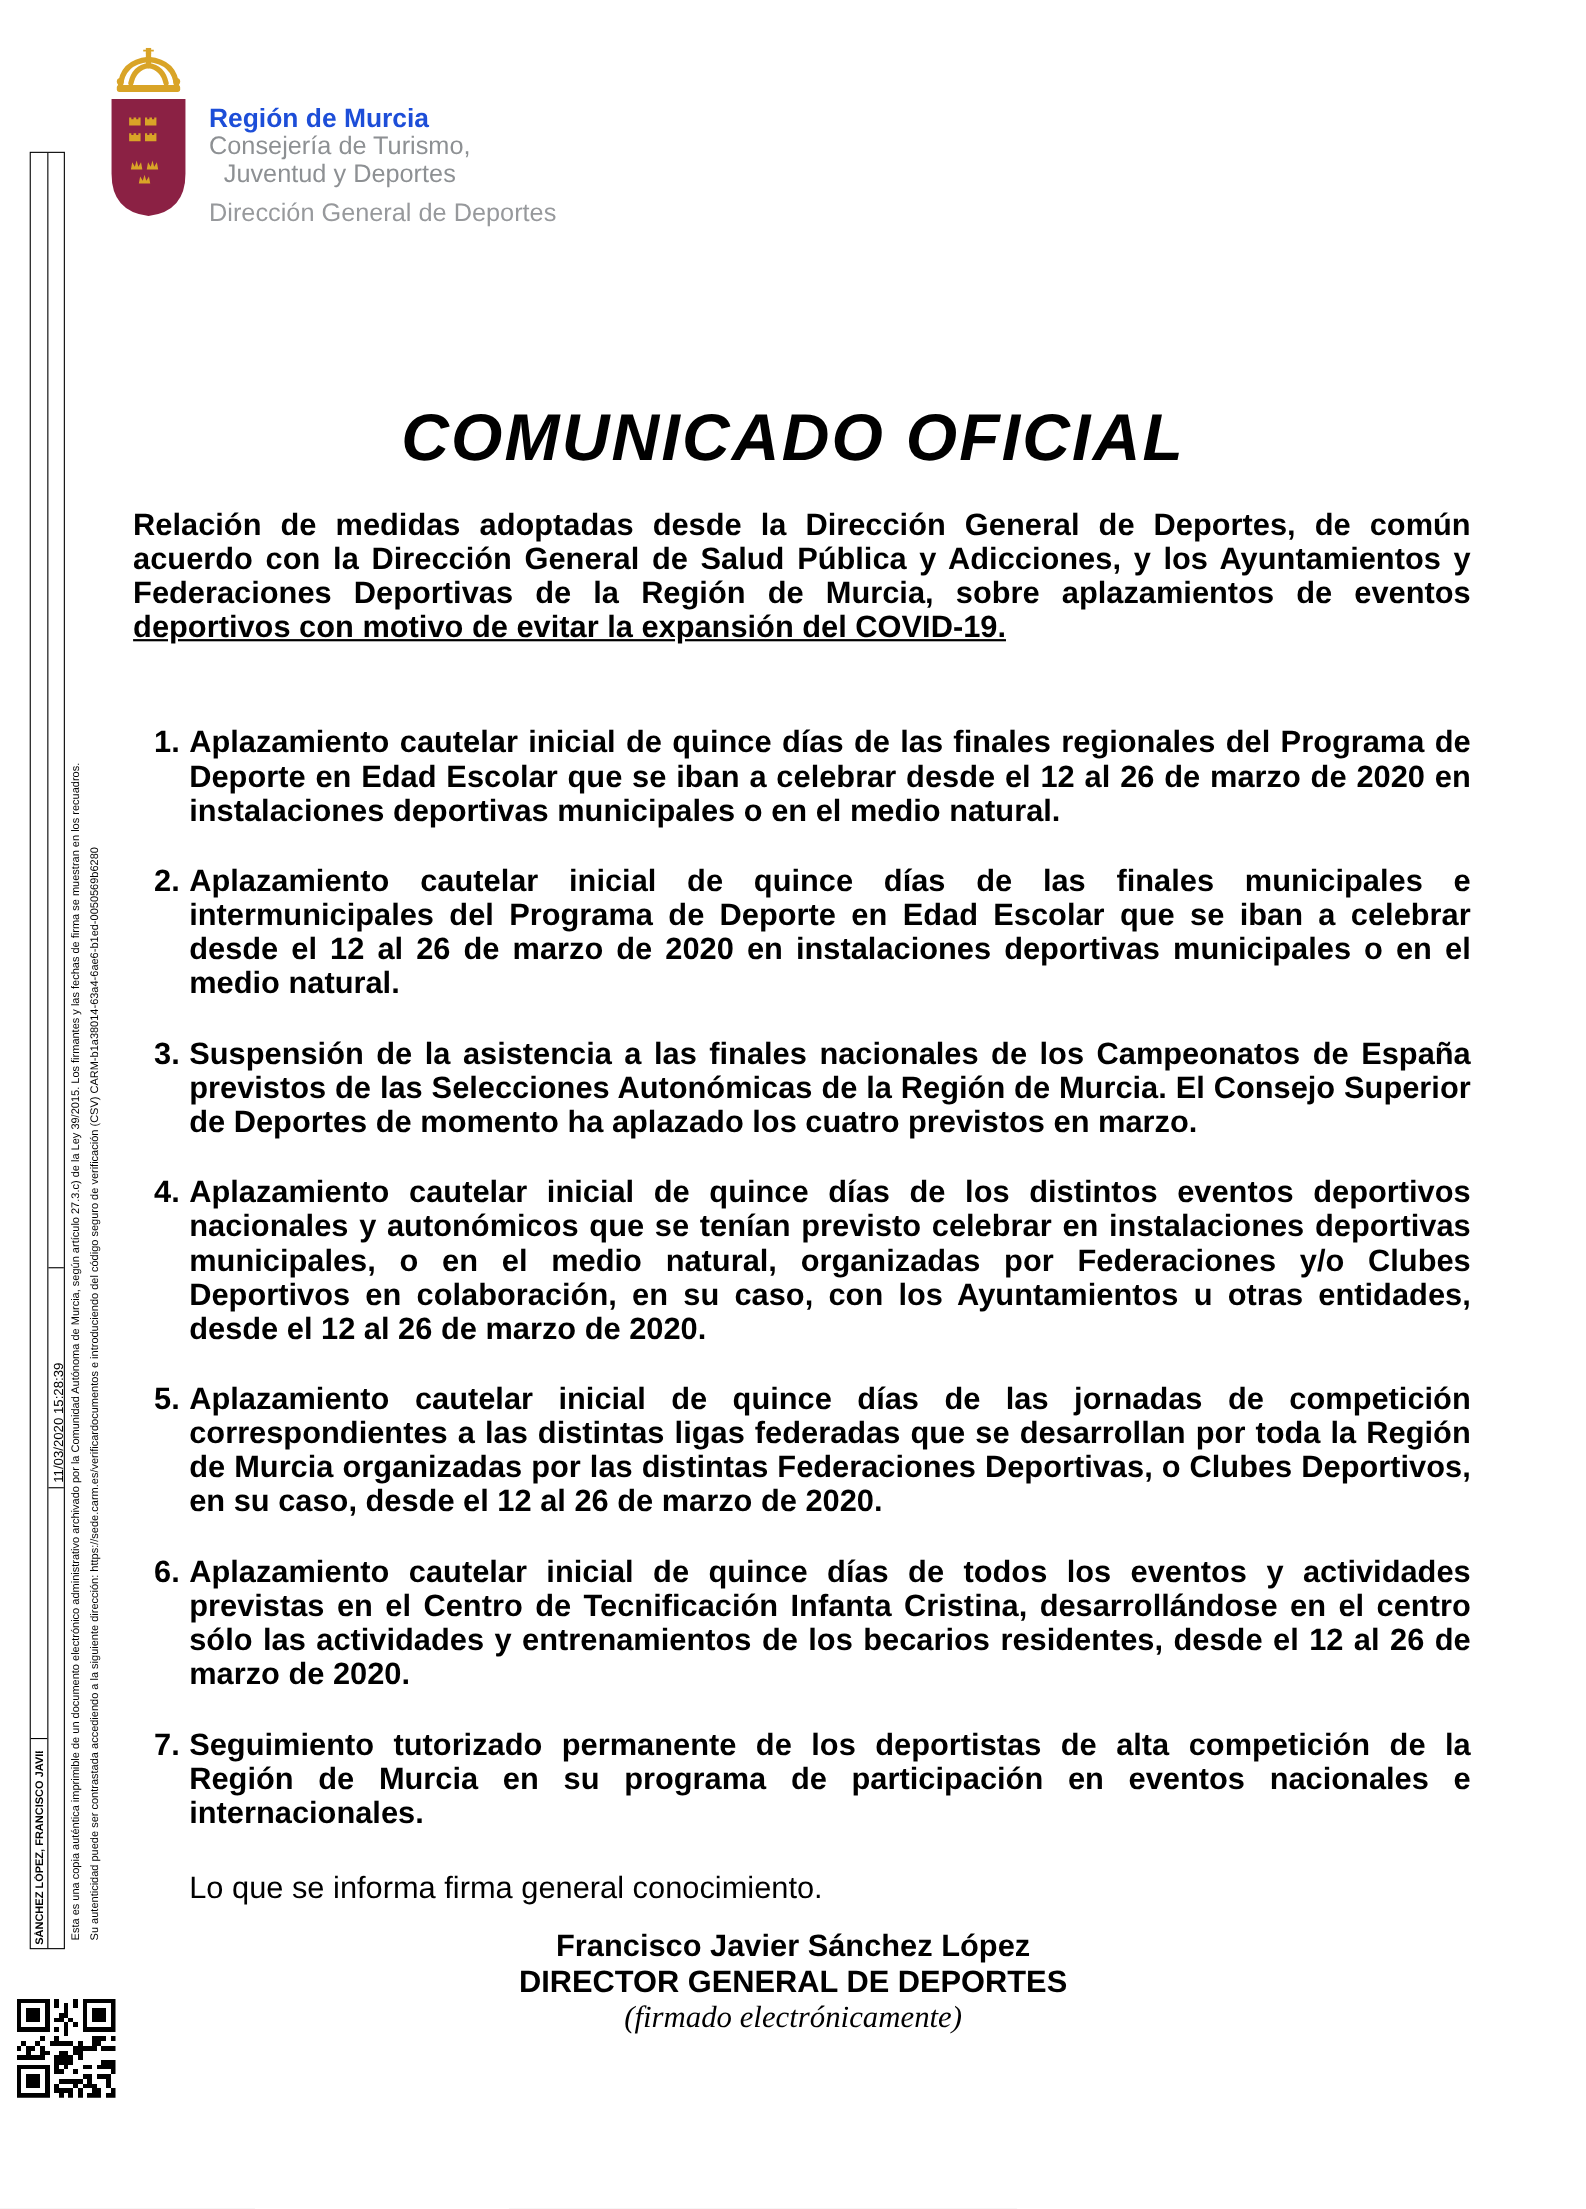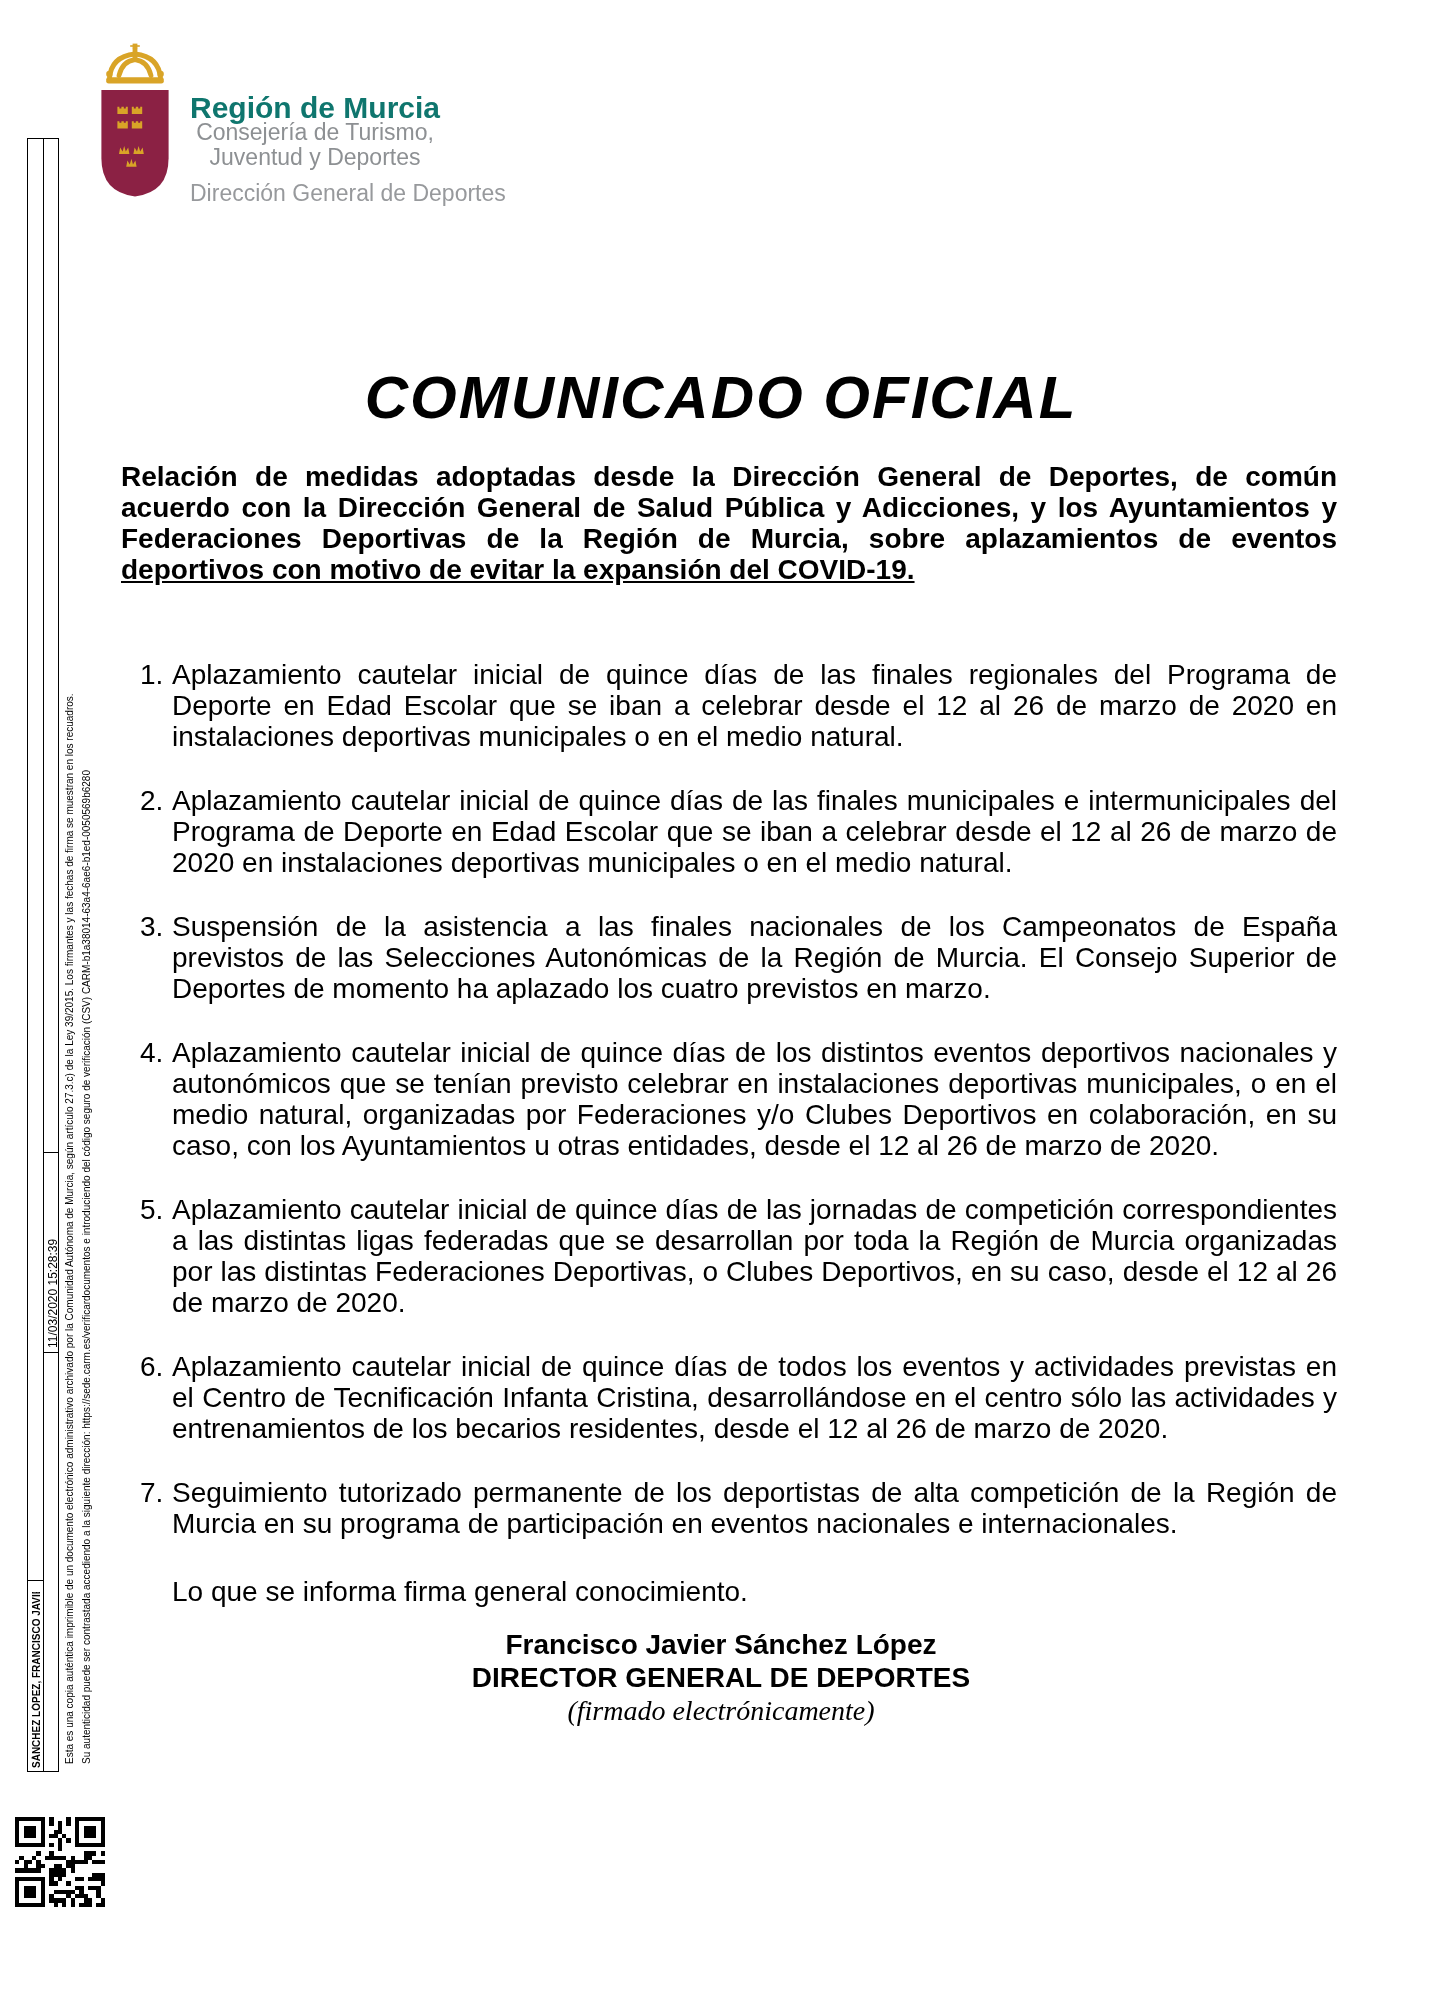--- a/index.html
+++ b/index.html
@@ -2,31 +2,31 @@
 <html><head>
 <meta charset="utf-8">
 <style>
   html,body{margin:0;padding:0;background:#e8e8e8;}
   .page{position:relative;width:1442px;height:2008px;background:#ffffff;margin:0 auto;
         font-family:"Liberation Sans",sans-serif;color:#000;overflow:hidden;}
 
   
   .logo{position:absolute;left:95px;top:42px;width:80px;height:156px;}
   .hdr-text{position:absolute;left:190px;top:95px;line-height:25px;}
-  .hdr-region{font-size:30px;font-weight:bold;color:#0f766e;}
+  .hdr-region{font-size:24px;font-weight:bold;color:#1d4ed8;}
   .hdr-line{font-size:23px;color:#8d9093;text-align:center;}
   .hdr-direccion{position:absolute;left:190px;top:180px;font-size:23px;color:#97999c;}
 
   
   .main{position:absolute;left:105px;top:365px;width:1232px;}
   .title{margin:0;text-align:center;font-size:60px;font-weight:bold;font-style:italic;
          letter-spacing:2px;line-height:66px;}
   .intro{margin:30px 0 0 16px;font-size:28px;font-weight:bold;line-height:31px;text-align:justify;}
   .intro .u{text-decoration:underline;}
-  ol.items{margin:74px 0 18px 0;padding:0;list-style:none;counter-reset:it;}
+  ol.items{margin:74px 0 18px 0;padding:0;list-style:none;counter-reset:it;font-weight:bold;}
   ol.items li{position:relative;margin:0 0 33px 0;padding-left:67px;font-size:28px;
               line-height:31px;text-align:justify;counter-increment:it;}
   ol.items li::before{content:counter(it) ".";position:absolute;left:35px;top:0;}
   .closing{margin:37px 0 0 67px;font-size:28px;line-height:31px;}
   .sig-block{margin-top:21px;text-align:center;font-size:28px;line-height:33px;}
   .sig-name,.sig-role{font-weight:bold;}
   .sig-note{font-style:italic;font-family:Liberation Serif, serif;}
 
   
   .rot{position:absolute;transform:rotate(-90deg);transform-origin:0 0;

